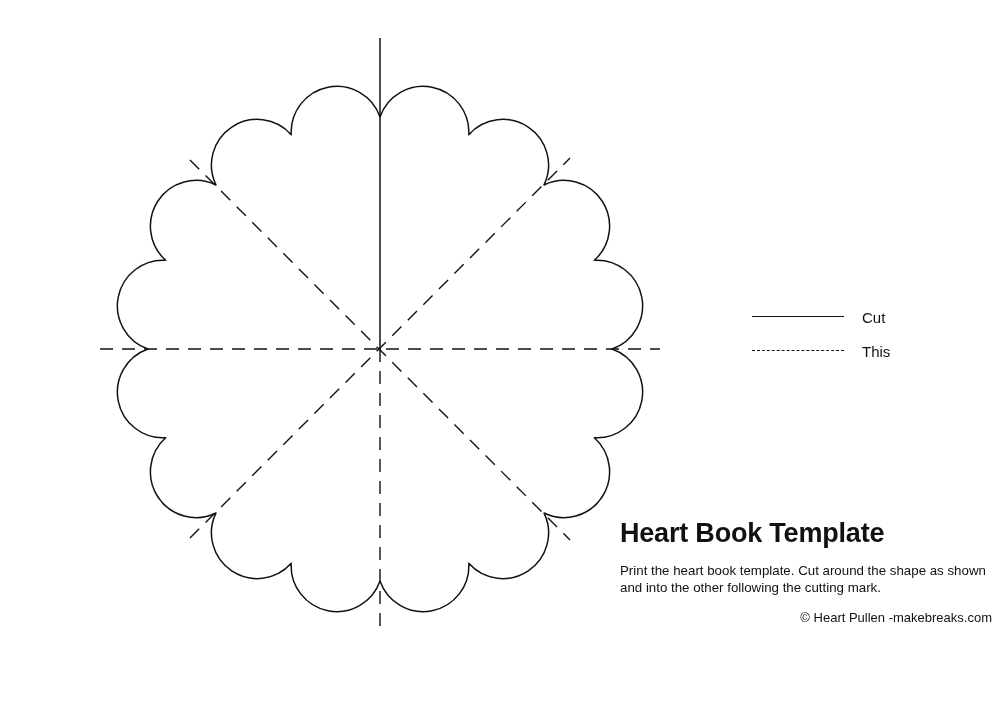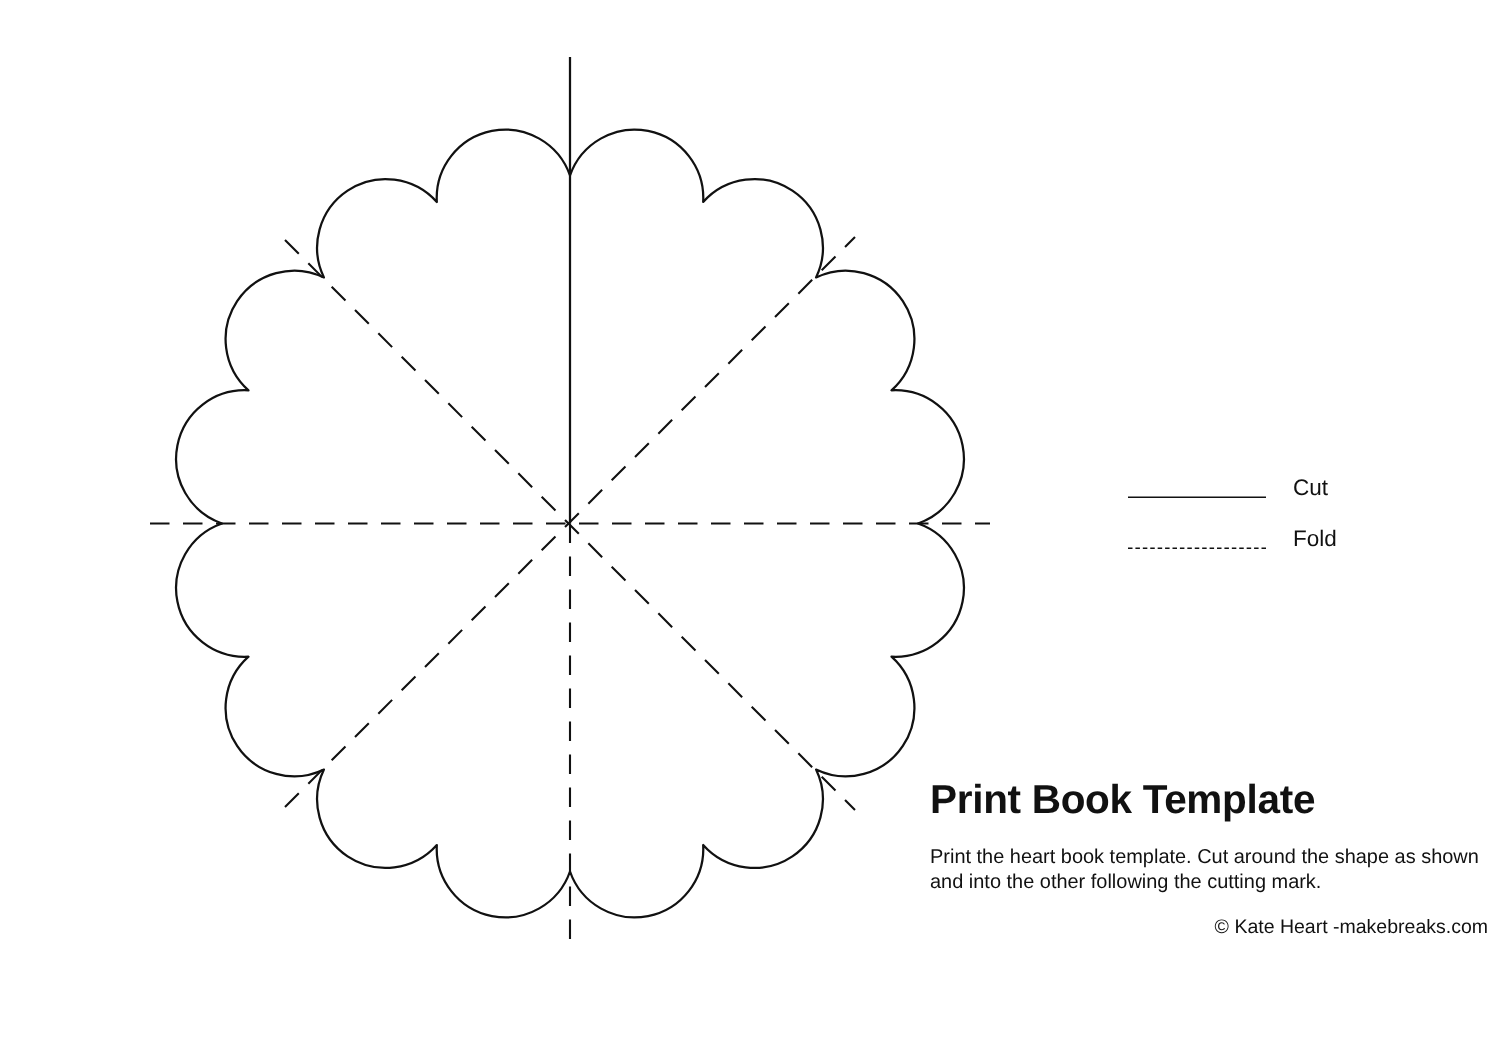--- a/index.html
+++ b/index.html
@@ -23,21 +23,21 @@
     height: 690px;
   }
   #legend {
     position: absolute;
     left: 752px;
     top: 300px;
     width: 200px;
   }
   .legend-row {
     display: flex;
-    align-items: flex-end;
+    align-items: center;
     height: 34px;
   }
   .legend-sample {
     width: 92px;
     height: 2px;
     flex: 0 0 auto;
   }
   .legend-sample.solid {
     border-top: 1.3px solid #111111;
   }
@@ -203,21 +203,21 @@
   </svg>
 </div>
 
 <div id="legend">
   <div class="legend-row">
     <span class="legend-sample solid"></span>
     <span class="legend-label">Cut</span>
   </div>
   <div class="legend-row">
     <span class="legend-sample dashed"></span>
-    <span class="legend-label">Fold</span>
+    <span class="legend-label">This</span>
   </div>
 </div>
 
 <div id="description-block">
-  <h1 id="heading">Print Book Template</h1>
+  <h1 id="heading">Heart Book Template</h1>
   <p class="para">Print the heart book template. Cut around the shape as shown and into the other following the cutting mark.</p>
-  <p id="credit">© Kate Heart -makebreaks.com</p>
+  <p id="credit">© Heart Pullen -makebreaks.com</p>
 </div>
 
 </body></html>

